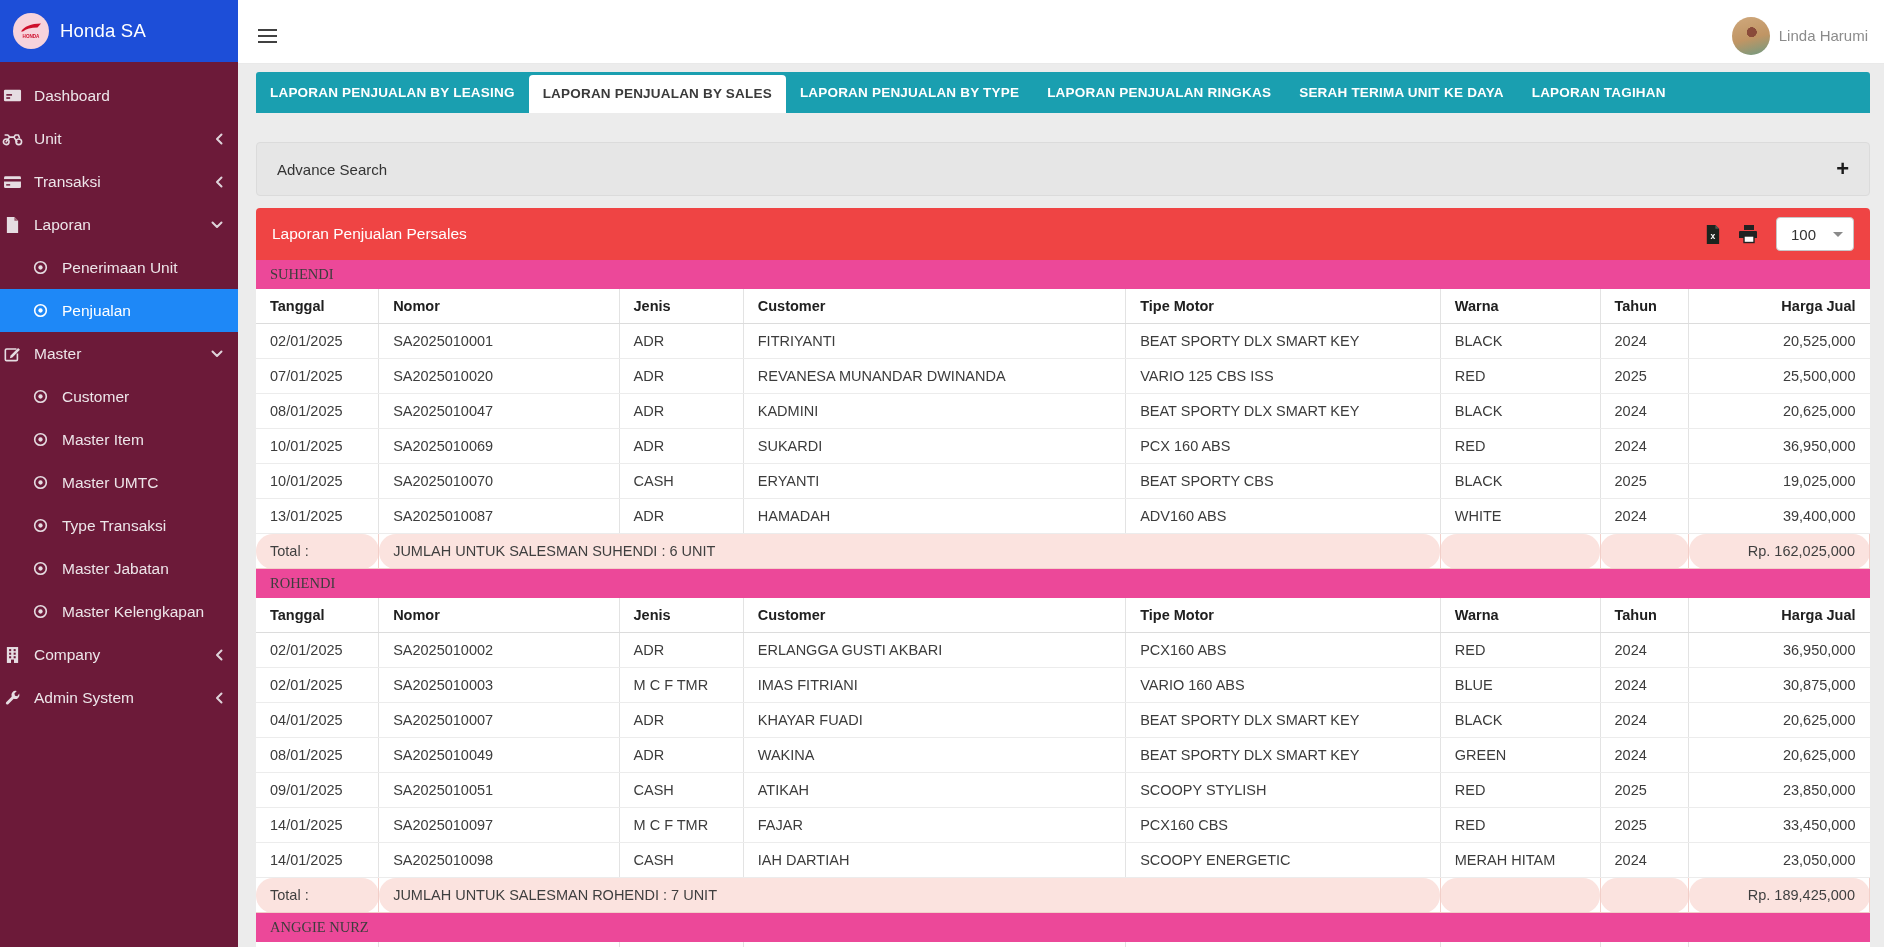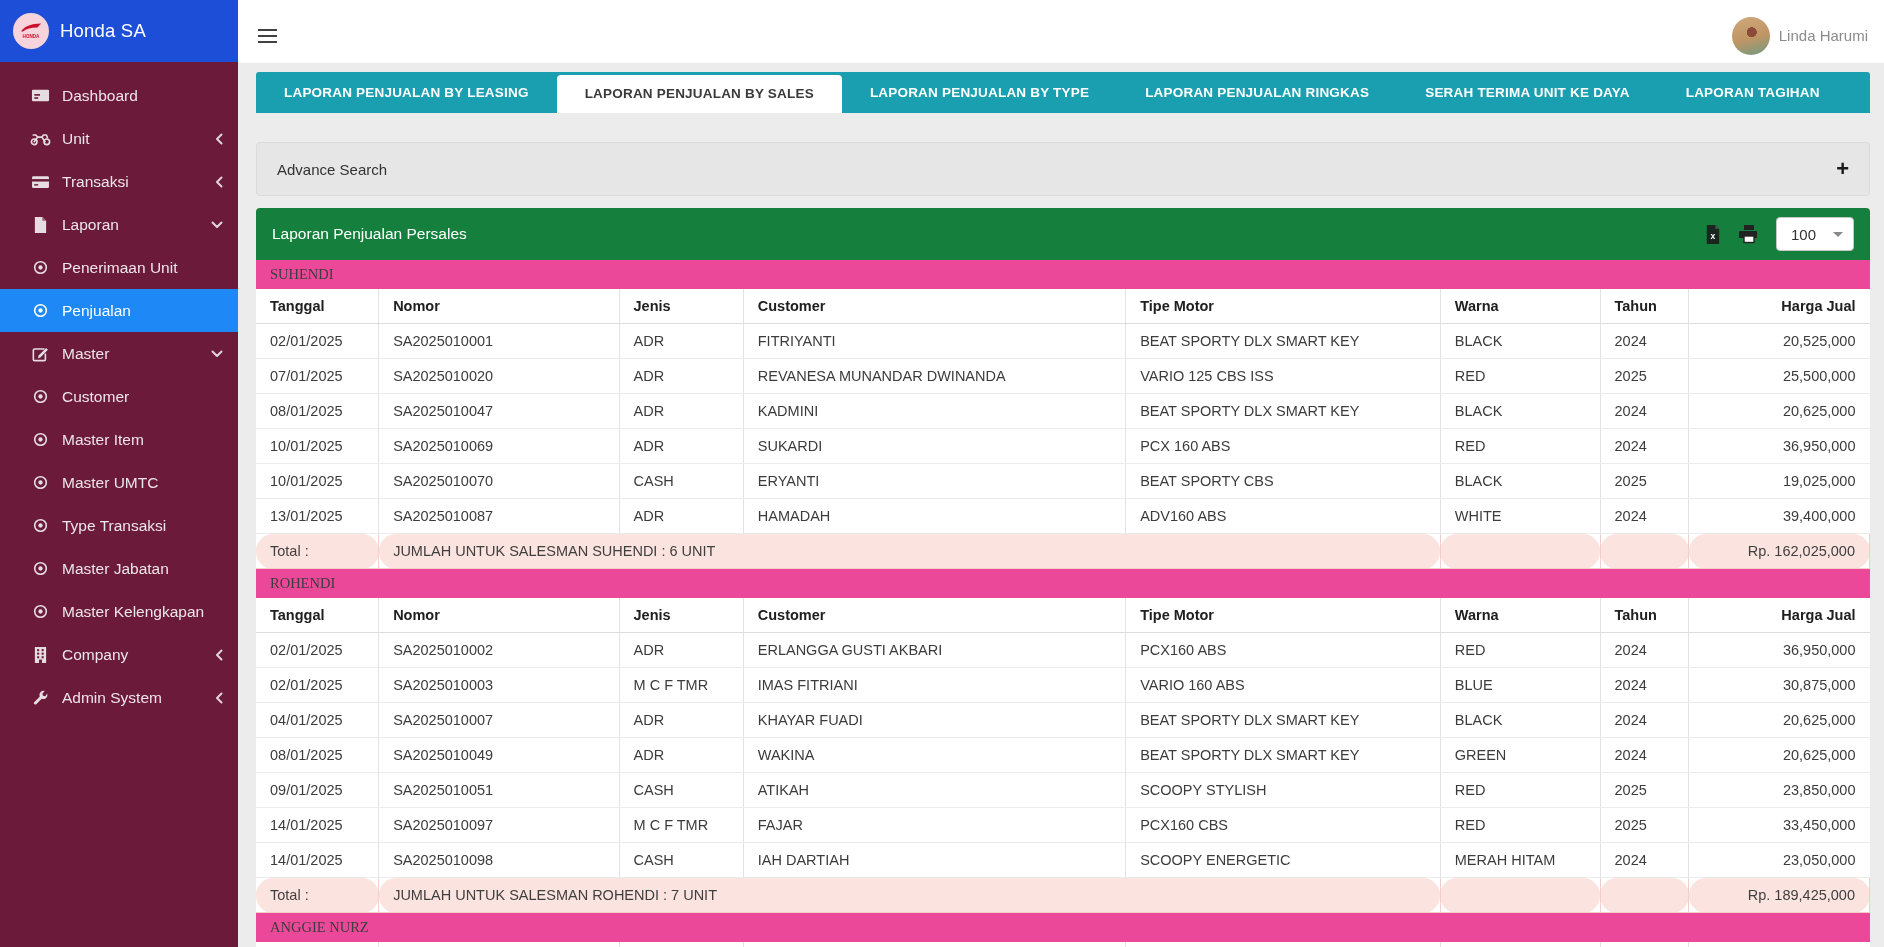--- a/index.html
+++ b/index.html
@@ -6,21 +6,21 @@
   html,body { width:1884px; height:947px; overflow:hidden; }
   body { font-family:"Liberation Sans", sans-serif; background:#ececec; }
   svg text { font-family:"Liberation Sans", sans-serif; }
 
   
   .sidebar { position:absolute; left:0; top:0; width:238px; height:947px; background:#6C1A39; z-index:5; }
   .brand { height:62px; background:#1d4ed8; display:flex; align-items:center; padding-left:13px; gap:11px; }
   .brand-logo { width:36px; height:36px; border-radius:50%; background:#F7D3DC; display:flex; align-items:center; justify-content:center; flex:none; }
   .brand-title { color:#fff; font-size:18.5px; font-weight:400; letter-spacing:.2px; }
   .nav { padding-top:12px; }
-  .nav-item { height:43px; display:flex; align-items:center; padding-left:28px; cursor:pointer; color:#EDE5E9; }
+  .nav-item { height:43px; display:flex; align-items:center; padding-left:0; cursor:pointer; color:#EDE5E9; }
   .nav-item.sub { padding-left:28px; }
   .nav-item.active { background:#1E88F7; color:#fff; }
   .nav-icon { width:24px; display:flex; justify-content:center; align-items:center; color:#E6DDE2; flex:none; }
   .nav-item.active .nav-icon { color:#fff; }
   .nav-label { margin-left:10px; font-size:15.5px; }
   .nav-chev { margin-left:auto; margin-right:15px; color:#DFD4DA; display:flex; align-items:center; }
 
   
   .topbar { margin-left:238px; height:64px; background:#fff; display:flex; align-items:center; padding:8px 16px 0 20px; border-bottom:1px solid #e9e9e9; }
   .burger { width:19px; height:15px; position:relative; cursor:pointer; }
@@ -29,29 +29,29 @@
   .user { margin-left:auto; display:flex; align-items:center; gap:9px; cursor:pointer; }
   .avatar { width:38px; height:38px; border-radius:50%; flex:none;
             background: radial-gradient(circle at 52% 40%, #8a4b3a 0 16%, rgba(0,0,0,0) 17%),
                         linear-gradient(165deg,#cfa87c 0%, #c09564 55%, #7d9a7d 92%); }
   .user-name { color:#8b8b8b; font-size:15px; }
 
   
   .content { margin-left:238px; padding:8px 14px 0 18px; }
 
   .tabs { background:#1A9FB0; height:41px; display:flex; align-items:flex-end; border-radius:3px 3px 0 0; }
-  .tab { padding:0 28px; height:41px; line-height:41px; color:#fff; font-weight:700; font-size:13.5px; letter-spacing:.2px; cursor:pointer; white-space:nowrap; }
+  .tab { padding:0 14px; height:41px; line-height:41px; color:#fff; font-weight:700; font-size:13.5px; letter-spacing:.2px; cursor:pointer; white-space:nowrap; }
   .tab.active { height:38px; line-height:38px; background:#fff; color:#3a3a3a; border-radius:4px 4px 0 0; }
 
   .advance { margin-top:29px; background:#E6E6E6; border:1px solid #dbdbdb; border-radius:4px; height:54px;
              display:flex; align-items:center; padding:0 20px; cursor:pointer; }
   .advance-label { font-size:15px; color:#333; }
   .advance-plus { margin-left:auto; font-size:22px; font-weight:700; color:#1b1b1b; line-height:1; }
 
-  .report-header { margin-top:12px; background:#15803d; height:52px; border-radius:4px 4px 0 0;
+  .report-header { margin-top:12px; background:#ef4444; height:52px; border-radius:4px 4px 0 0;
                    display:flex; align-items:center; padding:0 16px; }
   .report-title { color:#fff; font-size:15.5px; }
   .rh-tools { margin-left:auto; display:flex; align-items:center; gap:17px; }
   .tool-btn { display:flex; align-items:center; cursor:pointer; color:#1c241e; }
   .tool-btn.print { color:#222; }
   .page-size { width:78px; height:34px; background:#fff; border:1px solid #c6c6c6; border-radius:4px;
                display:flex; align-items:center; padding:0 10px 0 14px; cursor:pointer; }
   .page-size-value { font-size:15px; color:#333; }
   .caret { margin-left:auto; width:0; height:0; border-left:5px solid transparent; border-right:5px solid transparent; border-top:5px solid #8a8a8a; }
 

